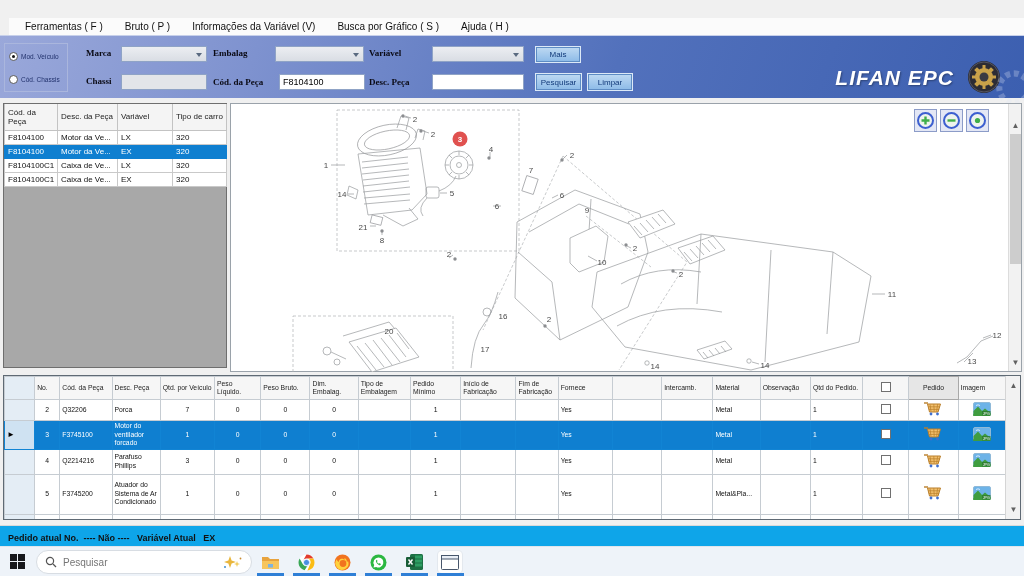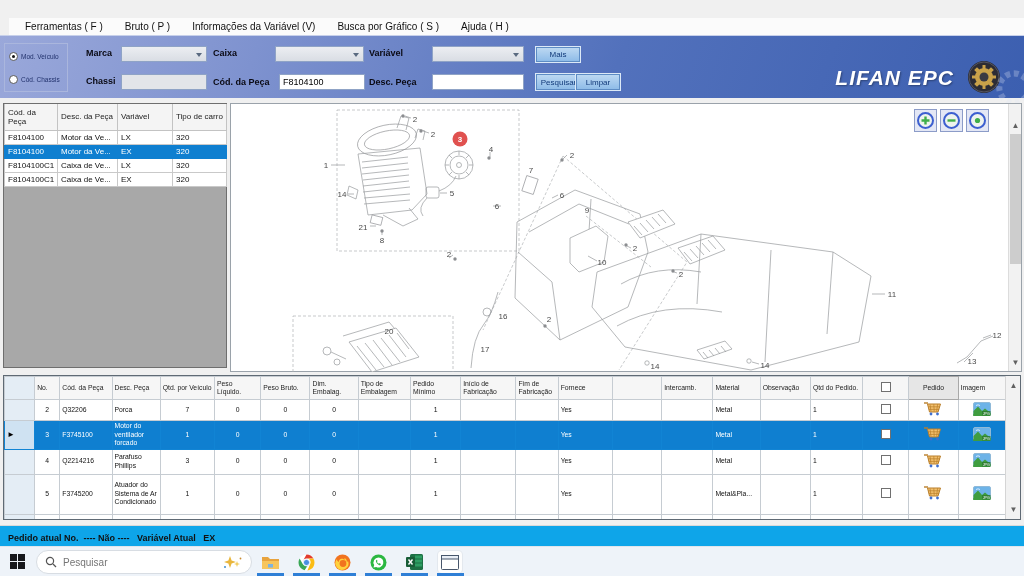--- a/index.html
+++ b/index.html
@@ -22,21 +22,21 @@
 
   
   .searchpanel { position:absolute; left:0; top:35px; width:1024px; height:63px;
     background:linear-gradient(110deg,#9aa8da 0%,#7e92cf 25%,#5271bc 60%,#3c5fb0 100%);
     border-top:1px solid #c7d0ea; }
   .groupbox { position:absolute; left:4px; top:7px; width:64px; height:49px; border:1px solid #aab6dd; }
   .radio-row { position:absolute; left:4px; display:flex; align-items:center; gap:3px; }
   .radio { width:9px; height:9px; border-radius:50%; background:#fff; border:1px solid #5a5a5a; position:relative; flex:0 0 auto; }
   .radio.sel::after { content:""; position:absolute; left:2px; top:2px; width:3px; height:3px; border-radius:50%; background:#111; }
   .radio-label { font-size:6.5px; color:#20306b; white-space:nowrap; }
-  .fld-label { position:absolute; font-family:Liberation Sans, sans-serif; font-size:9px; font-weight:bold; color:#0a0a14; white-space:nowrap; }
+  .fld-label { position:absolute; font-family:Liberation Serif, serif; font-size:9px; font-weight:bold; color:#0a0a14; white-space:nowrap; }
   .dropdown { position:absolute; height:16px; background:linear-gradient(#eceef2,#d9dde4); border:1px solid #8fa3c6; }
   .dropdown .chev { position:absolute; right:4px; top:6px; width:0; height:0; border-left:3px solid transparent; border-right:3px solid transparent; border-top:4px solid #5a6a80; }
   .txtinput { position:absolute; height:16px; border:1px solid #8fa3c6; background:#fff; font-size:9px; padding:2px 3px; font-family:"Liberation Sans",sans-serif; color:#000; }
   .txtinput.gray { background:#e3e5e9; }
   .bluebtn { position:absolute; background:linear-gradient(#bcd8f2,#8fbce8); border:1px solid #5d8cc4; box-shadow:0 0 0 1px #dce9f7; font-size:8px; color:#123a7a; display:flex; align-items:center; justify-content:center; font-family:"Liberation Sans",sans-serif;text-align:right; }
   .brand { position:absolute; right:70px; top:30px; font-size:21px; font-weight:bold; color:#ffffff; letter-spacing:1px; font-style:italic; text-shadow:1px 1px 2px rgba(0,0,0,.35); }
   .gearlogo { position:absolute; right:22px; top:23px; }
   .gearfaint { position:absolute; right:-12px; top:30px; opacity:.28; }
 
   
@@ -111,38 +111,38 @@
       <div class="radio-row" style="top:31px;">
         <span class="radio"></span>
         <span class="radio-label">Cód. Chassis</span>
       </div>
     </div>
 
     <span class="fld-label" style="left:86px; top:12px;">Marca</span>
     <div class="dropdown" style="left:121px; top:10px; width:86px;">
         <span class="chev"></span>
       </div>
-    <span class="fld-label" style="left:213px; top:12px;">Caixa</span>
+    <span class="fld-label" style="left:213px; top:12px;">Embalag</span>
     <div class="dropdown" style="left:275px; top:10px; width:89px;">
         <span class="chev"></span>
       </div>
     <span class="fld-label" style="left:369px; top:12px;">Variável</span>
     <div class="dropdown" style="left:432px; top:10px; width:92px;">
         <span class="chev"></span>
       </div>
     <div class="bluebtn" style="left:536px; top:11px; width:44px; height:15px;">Mais</div>
 
     <span class="fld-label" style="left:86px; top:40px;">Chassi</span>
     <input class="txtinput gray" style="left: 121px; top: 38px; width: 86px;">
     <span class="fld-label" style="left:213px; top:41px;">Cód. da Peça</span>
     <input class="txtinput" style="left: 279px; top: 38px; width: 86px;" value="F8104100">
     <span class="fld-label" style="left:369px; top:41px;">Desc. Peça</span>
     <input class="txtinput" style="left: 432px; top: 38px; width: 92px;">
     <div class="bluebtn" style="left:536px; top:38px; width:45px; height:16px;">Pesquisar</div>
-    <div class="bluebtn" style="left:576px; top:38px; width:44px; height:16px;">Limpar</div>
+    <div class="bluebtn" style="left:588px; top:38px; width:44px; height:16px;">Limpar</div>
 
     <span class="brand">LIFAN EPC</span>
     <div class="gearlogo">
       <svg width="36" height="36" viewBox="0 0 36 36">
         <circle cx="18" cy="18" r="16" fill="#2c2c34"></circle>
         <circle cx="18" cy="18" r="15" fill="none" stroke="#55555f" stroke-width="1"></circle>
         <g fill="#c9a24a">
             <circle cx="18" cy="18" r="9"></circle>
           <rect x="16.5" y="6" width="3" height="5"></rect>
             <rect x="16.5" y="25" width="3" height="5"></rect>

